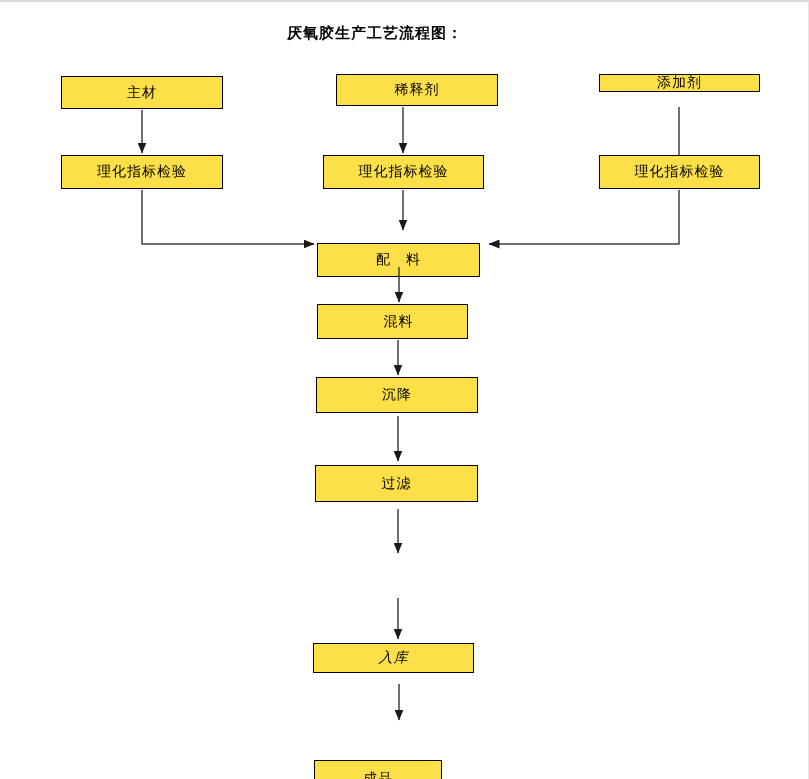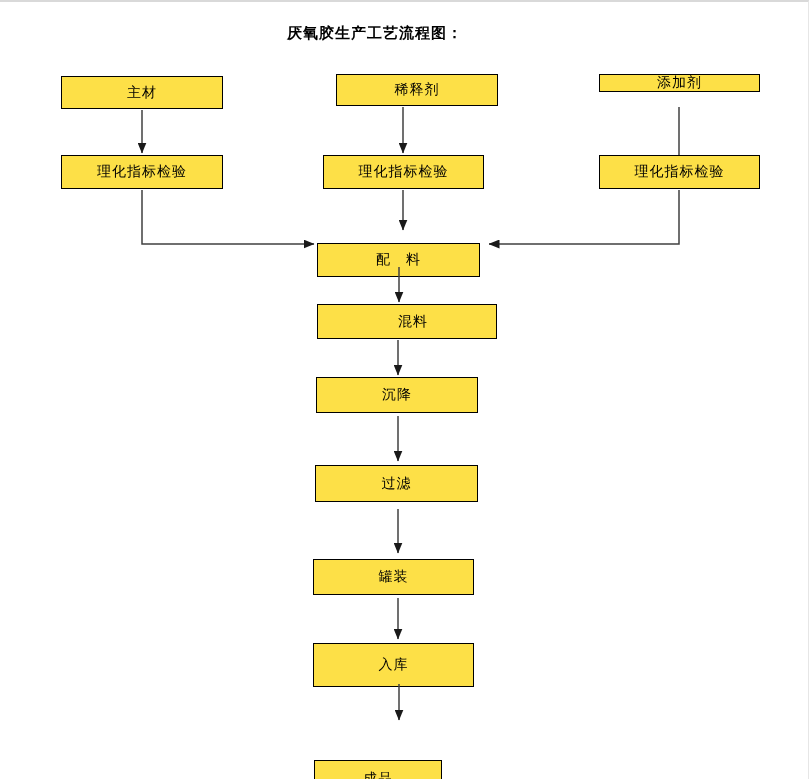--- a/index.html
+++ b/index.html
@@ -37,25 +37,25 @@
   
   .b-main-1{left:61px;top:74px;width:162px;height:33px;}
   .b-main-2{left:336px;top:72px;width:162px;height:32px;}
   .b-main-3{left:599px;top:72px;width:161px;height:18px;}
   
   .b-check-1{left:61px;top:153px;width:162px;height:34px;}
   .b-check-2{left:323px;top:153px;width:161px;height:34px;}
   .b-check-3{left:599px;top:153px;width:161px;height:34px;}
   
   .c-0{left:317px;top:230px;width:163px;height:34px;margin-top:11px;}
-  .c-1{left:317px;top:302px;width:180px;height:35px;padding-left:12px;}
+  .c-1{left:317px;top:302px;width:151px;height:35px;padding-left:12px;}
   .c-2{left:316px;top:375px;width:162px;height:36px;}
   .c-3{left:315px;top:463px;width:163px;height:37px;}
   .c-4{left:313px;top:557px;width:161px;height:36px;}
-  .c-5{left:313px;top:641px;width:161px;height:44px;}
+  .c-5{left:313px;top:641px;width:161px;height:30px;font-style:italic;}
   .c-6{left:314px;top:758px;width:128px;height:38px;}
   .connectors{
     position:absolute;left:0;top:0;width:809px;height:779px;
     pointer-events:none;
   }
 </style>
 </head>
 <body>
 
 <div class="page">
@@ -88,23 +88,20 @@
   </div>
   <div class="node c-1">
     <span>混料</span>
   </div>
   <div class="node c-3">
     <span>过滤</span>
   </div>
   <div class="node c-2">
     <span>沉降</span>
   </div>
-  <div class="node c-4">
-    <span>罐装</span>
-  </div>
   <div class="node c-5">
     <span>入库</span>
   </div>
   <div class="node c-6">
     <span>成品</span>
   </div>
 
   <svg class="connectors" width="809" height="779" viewBox="0 0 809 779" xmlns="http://www.w3.org/2000/svg">
     <defs>
       <marker id="arr" viewBox="0 0 11 9" refX="10.5" refY="4.5" markerWidth="11" markerHeight="9" markerUnits="userSpaceOnUse" orient="auto">

